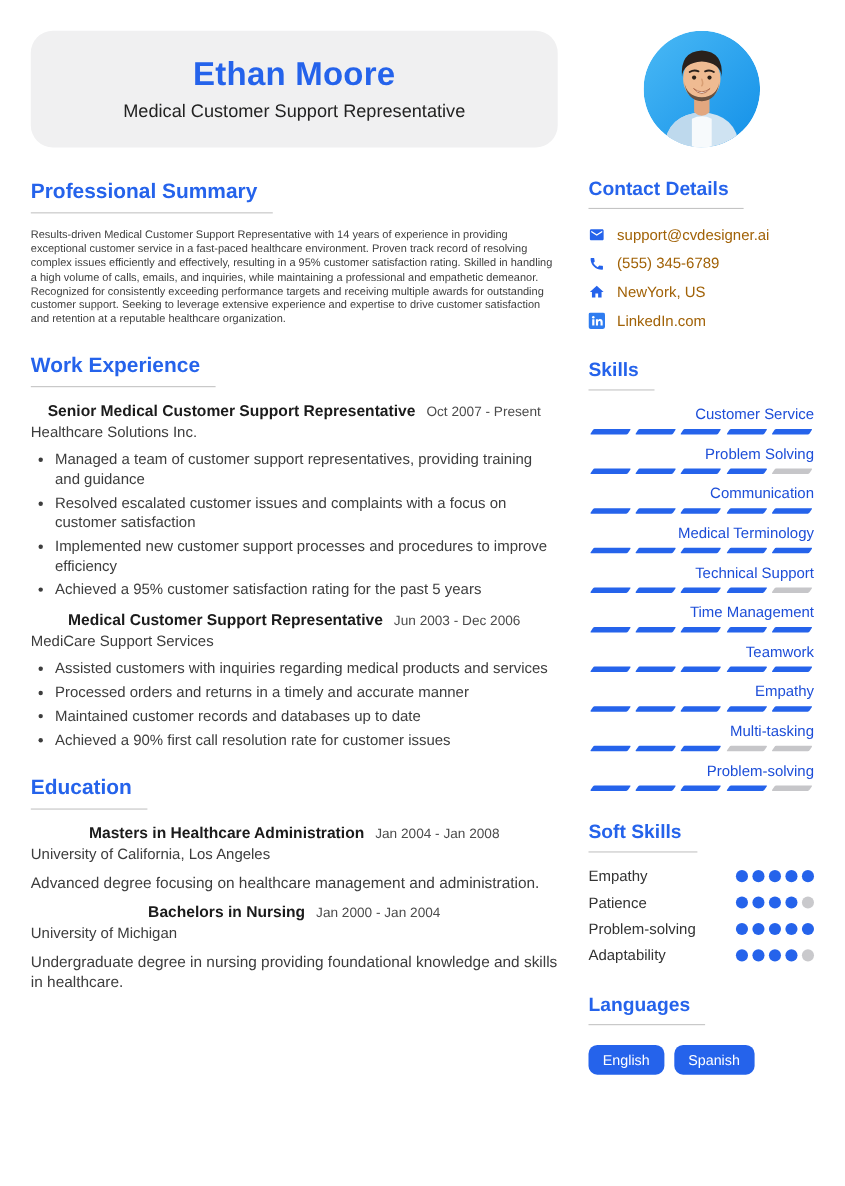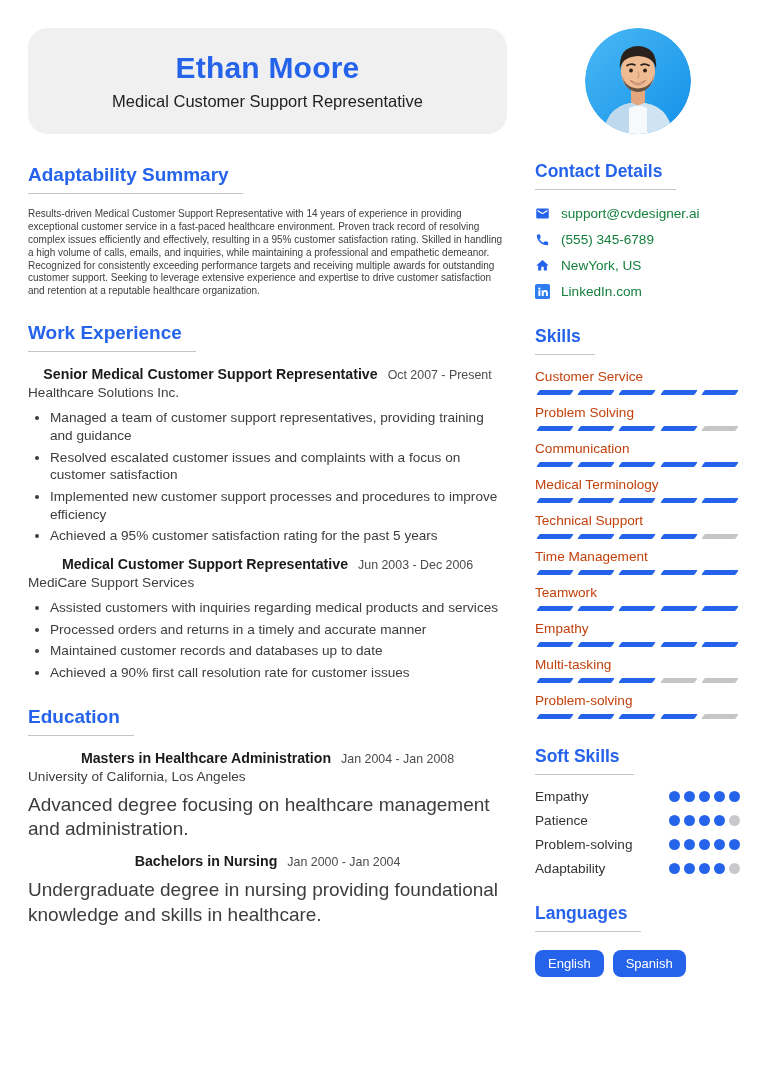--- a/index.html
+++ b/index.html
@@ -43,32 +43,32 @@
   .summary-text{font-size:10px;line-height:1.29;margin:0;color:var(--text);}
 
   
   .entry{margin-bottom:11px;}
   .entry-head{display:flex;justify-content:center;align-items:baseline;}
   .entry-title{font-size:14.2px;font-weight:bold;color:var(--title-dark);margin:0;}
   .entry-date{font-size:12.4px;color:#4c4c4c;white-space:nowrap;padding-left:10px;}
   .entry-sub{font-size:13.6px;color:var(--text);margin:3px 0 0 0;}
   .bullets{margin:9px 0 0 0;padding-left:22px;font-size:13.6px;line-height:1.3;}
   .bullets li{margin-bottom:4px;}
-  .edu-desc{font-size:19px;margin:9px 0 0 0;line-height:1.3;}
+  .edu-desc{font-size:14px;margin:9px 0 0 0;line-height:1.3;}
 
   
   .avatar{width:106px;height:106px;border-radius:50%;margin:0 auto 27px auto;display:block;overflow:hidden;}
   .side-block{margin-bottom:27px;}
   .contact-list{list-style:none;margin:2px 0 0 0;padding:0;}
-  .contact-item{display:flex;align-items:center;gap:11px;margin-bottom:11px;font-size:13.6px;color:#15803d;}
+  .contact-item{display:flex;align-items:center;gap:11px;margin-bottom:11px;font-size:13.6px;color:#a16207;}
   .cicon{width:15px;height:15px;fill:var(--accent);flex:0 0 15px;}
   .li-badge{width:15px;height:15px;flex:0 0 15px;}
 
   .skill{margin-bottom:10px;}
-  .skill-name{font-size:13.6px;color:#c2410c;margin-bottom:6px;}
+  .skill-name{font-size:13.6px;color:#1d4ed8;margin-bottom:6px;text-align:right;}
   .bar{display:flex;gap:7px;padding:0 3px;}
   .seg{flex:1;height:5px;transform:skewX(-34deg);border-radius:1px;}
   .seg.filled{background:var(--accent);}
   .seg.empty{background:var(--bar-empty);}
 
   .soft-row{display:flex;justify-content:space-between;align-items:center;margin-bottom:9px;}
   .soft-name{font-size:13.6px;color:#333;}
   .dots{display:flex;gap:4px;}
   .dot{width:11px;height:11px;border-radius:50%;}
   .dot.filled{background:var(--accent);}
@@ -86,21 +86,21 @@
 <div class="page">
 
   <div class="main-col">
 
     <div class="header-card">
       <h1 class="name">Ethan Moore</h1>
       <div class="job-title">Medical Customer Support Representative</div>
     </div>
 
     <section>
-      <h2 class="sec-h">Adaptability Summary</h2>
+      <h2 class="sec-h">Professional Summary</h2>
       <p class="summary-text">Results-driven Medical Customer Support Representative with 14 years of experience in providing exceptional customer service in a fast-paced healthcare environment. Proven track record of resolving complex issues efficiently and effectively, resulting in a 95% customer satisfaction rating. Skilled in handling a high volume of calls, emails, and inquiries, while maintaining a professional and empathetic demeanor. Recognized for consistently exceeding performance targets and receiving multiple awards for outstanding customer support. Seeking to leverage extensive experience and expertise to drive customer satisfaction and retention at a reputable healthcare organization.</p>
     </section>
 
     <section>
       <h2 class="sec-h">Work Experience</h2>
 
       <div class="entry">
         <div class="entry-head">
           <h3 class="entry-title">Senior Medical Customer Support Representative</h3>
           <span class="entry-date">Oct 2007 - Present</span>
@@ -139,20 +139,21 @@
         </div>
         <div class="entry-sub">University of California, Los Angeles</div>
         <p class="edu-desc">Advanced degree focusing on healthcare management and administration.</p>
       </div>
 
       <div class="entry">
         <div class="entry-head">
           <h3 class="entry-title">Bachelors in Nursing</h3>
           <span class="entry-date">Jan 2000 - Jan 2004</span>
         </div>
+        <div class="entry-sub">University of Michigan</div>
         <p class="edu-desc">Undergraduate degree in nursing providing foundational knowledge and skills in healthcare.</p>
       </div>
     </section>
 
   </div>
 
   <aside class="sidebar">
 
     <span class="avatar">
       <svg viewBox="0 0 106 106" width="106" height="106">

